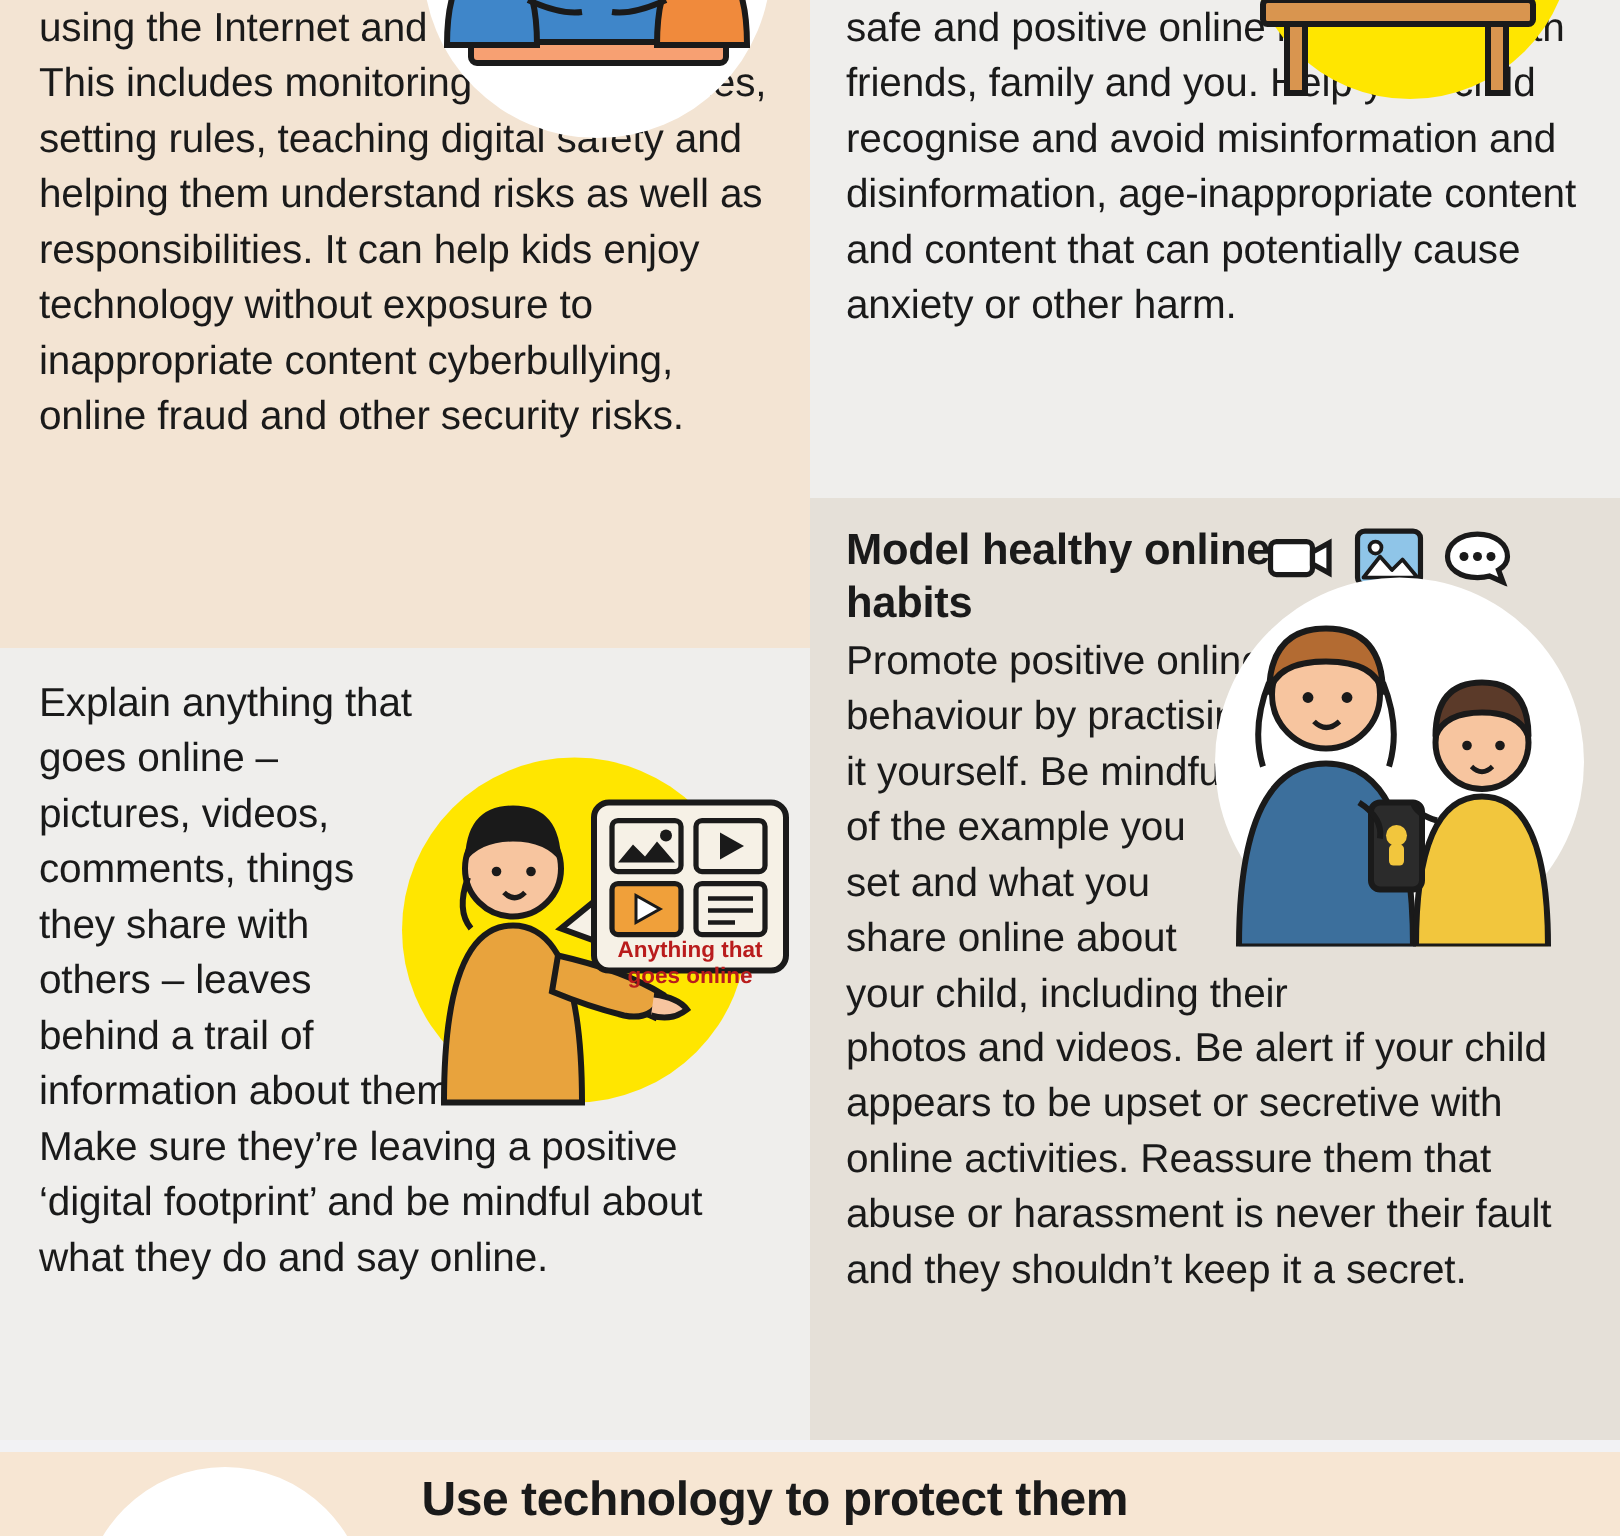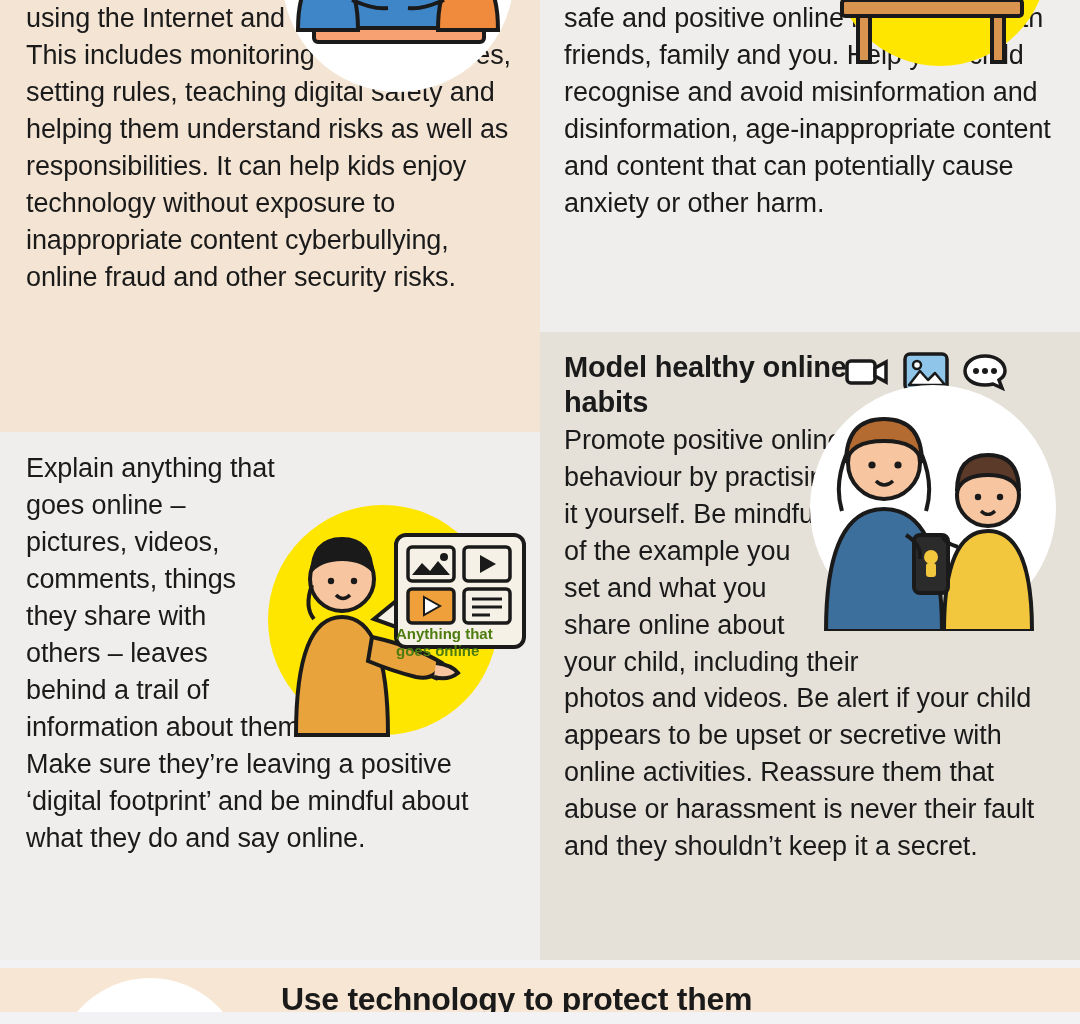--- a/index.html
+++ b/index.html
@@ -60,21 +60,21 @@
     padding: 18px 26px 0 26px;
   }
 
   #panel-model {
     left: 540px; top: 332px; width: 540px; height: 628px;
     background: #e5e0d8;
     padding: 18px 26px 0 24px;
   }
 
   #panel-bottom {
-    left: 0; top: 968px; width: 1080px; height: 44px;
+    left: 0; top: 968px; width: 1080px; height: 56px;
     background: #f7e6d3;
   }
   #panel-bottom h2 {
     position: absolute;
     left: 281px;
     top: 12px;
     font-size: 32px;
     letter-spacing: -0.3px;
   }
   #panel-bottom .white-circle {
@@ -134,25 +134,25 @@
     align-items: center;
     gap: 14px;
   }
   .mini-icon { display: block; }
 
   
   .bubble-caption {
     position: absolute;
     left: 396px; top: 625px;
     width: 132px;
-    text-align: left;
+    text-align: center;
     font-size: 15px;
     font-weight: bold;
     line-height: 1.15;
-    color: #4d7c0f;
+    color: #b91c1c;
   }
 
   .text-block p { margin: 0; }
 
   
   .float-right-kids {
     float: right;
     width: 0px; height: 0px;
   }
   .shape-rules {

